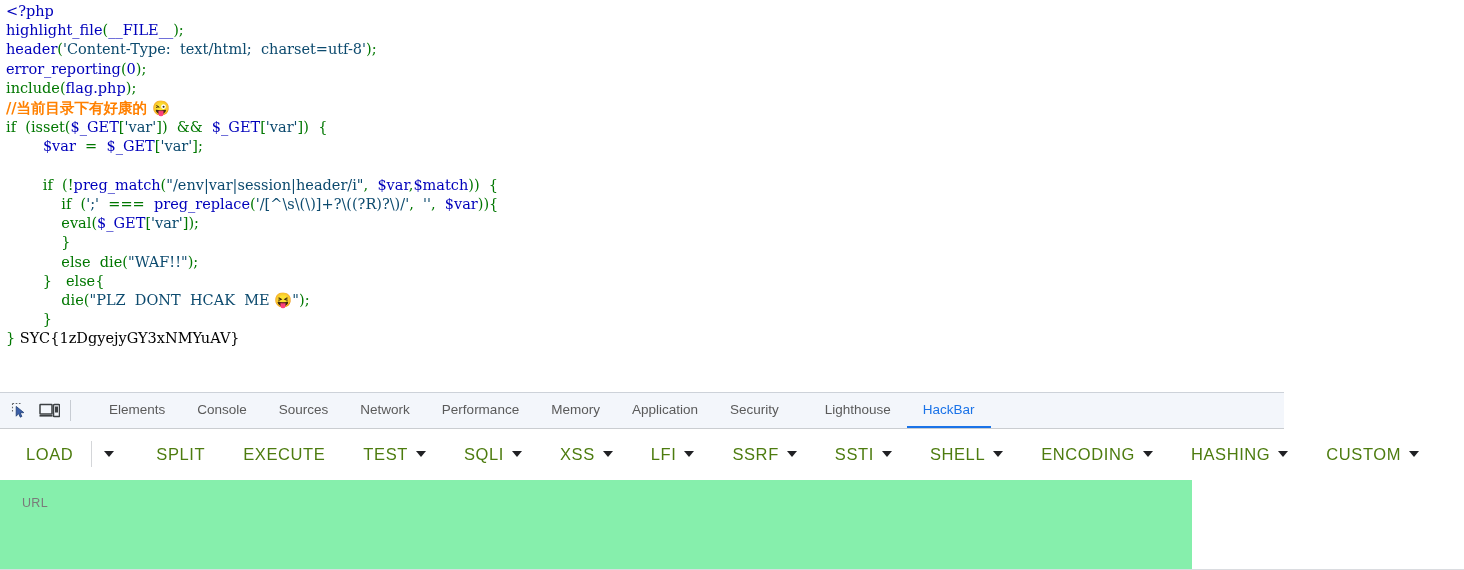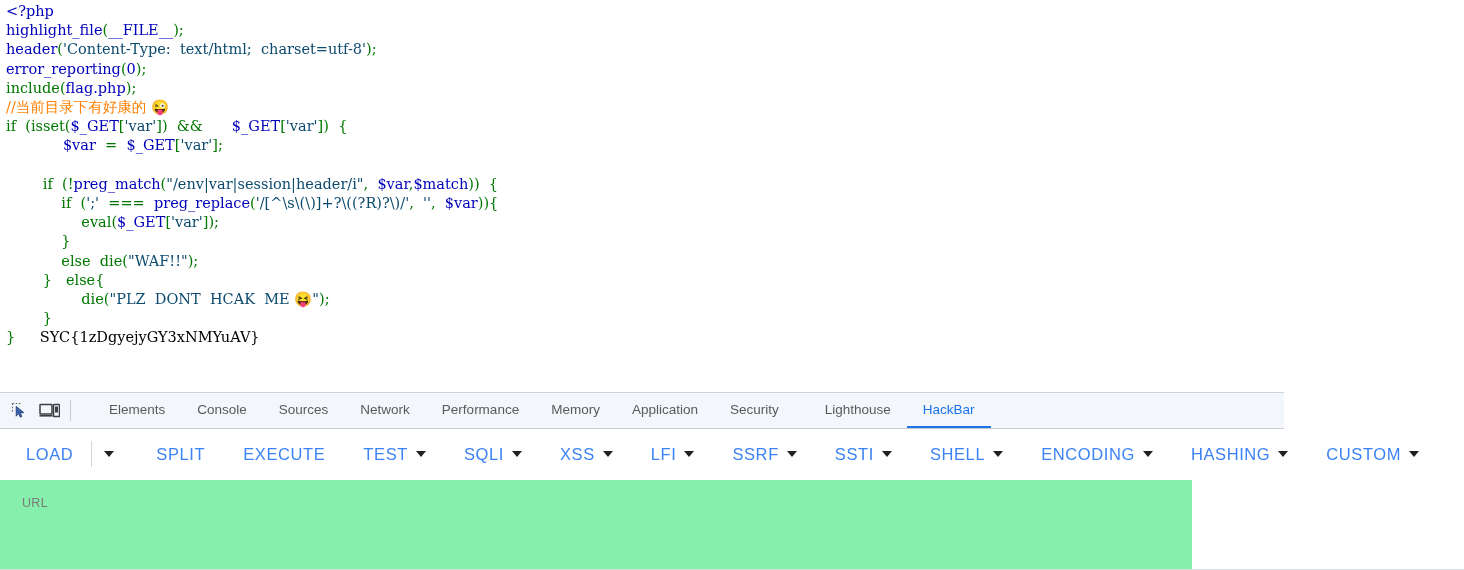--- a/index.html
+++ b/index.html
@@ -31,22 +31,22 @@
     margin: 0;
     font-family: "DejaVu Serif", "Liberation Serif", serif;
     font-size: 14.5px;
     line-height: 19.2px;
     white-space: pre;
     letter-spacing: 0px;
   }
   .tok-default { color: #0000BB; }
   .tok-keyword { color: #007700; }
   .tok-string  { color: #0c4a6e; }
-  .tok-comment { color: #FF8000; }
-  .tok-plain   { color: #000000; margin-left: 20px; }
+  .tok-comment { color: #FF8000; font-weight: bold; }
+  .tok-plain   { color: #000000; }
 
   
   #devtools-tabbar {
     position: absolute;
     left: 0;
     top: 392px;
     width: 1284px;
     height: 37px;
     background: #f3f6fb;
     border-top: 1px solid #cdd2d9;
@@ -99,21 +99,21 @@
     background: #ffffff;
     box-sizing: border-box;
     display: flex;
     align-items: center;
     padding-left: 22px;
   }
   .hb-btn {
     font-family: "Liberation Sans", sans-serif;
     font-size: 16.5px;
     letter-spacing: 0.6px;
-    color: #3b82f6;
+    color: #4d7c0f;
     background: transparent;
     border: none;
     padding: 6px 4px;
     cursor: pointer;
     display: flex;
     align-items: center;
     white-space: nowrap;
   }
   .hb-group { display: flex; align-items: center; margin-right: 30px; }
   .hb-group.tight { margin-right: 28px; }

